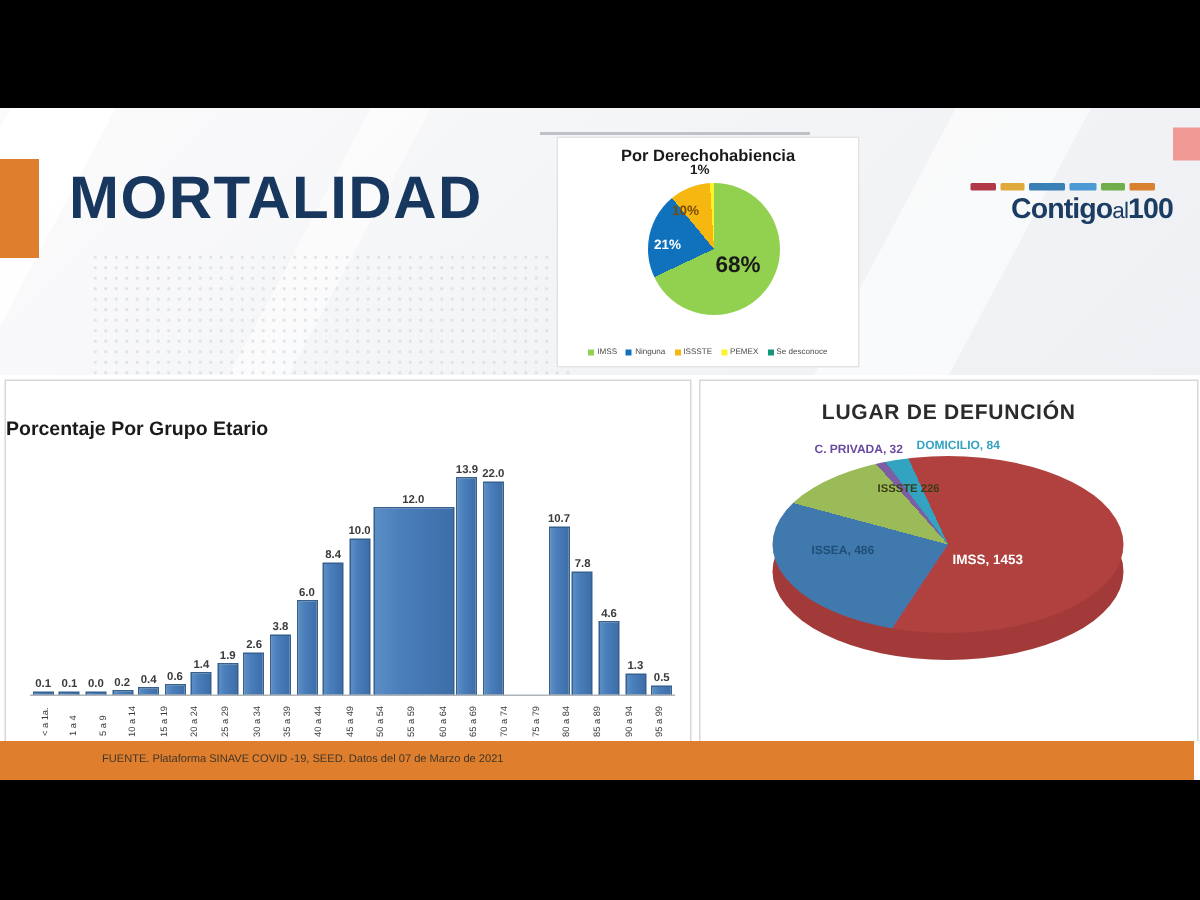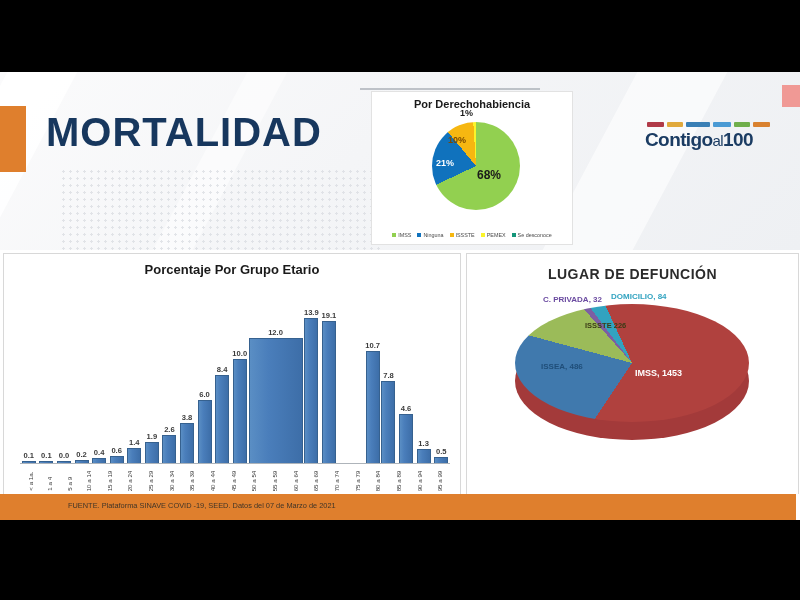--- a/index.html
+++ b/index.html
@@ -47,21 +47,21 @@
     font-size:40px;font-weight:bold;letter-spacing:1px;color:#17375e;
     font-family:"Liberation Sans", sans-serif;
   }
 
   
   .logo{position:absolute;left:645px;top:50px;width:125px;height:34px;}
   .logo-dashes{display:flex;gap:3px;height:5px;margin-bottom:3px;padding-left:2px;}
   .logo-dashes i{display:block;height:5px;border-radius:1px;}
   .logo-text{
     font-size:19px;font-weight:bold;color:#1b3c63;line-height:1;
-    letter-spacing:-.6px;white-space:nowrap;
+    letter-spacing:-.6px;white-space:nowrap;margin-left:29px;
   }
   .logo-text .al{font-weight:normal;font-size:15px;}
   .logo-text .n100{font-weight:bold;}
 
   
   .pie-top-panel{
     position:absolute;left:371px;top:19px;width:200px;height:152px;
     background:#ffffff;border:1px solid #e2e2e2;
   }
   .pie-top-title{
@@ -80,21 +80,21 @@
   }
   .pie-top-legend span.key{display:inline-flex;align-items:center;gap:2px;white-space:nowrap;}
   .pie-top-legend i{width:4px;height:4px;display:inline-block;}
 
   
   .bar-panel{
     position:absolute;left:3px;top:181px;width:456px;height:241px;
     background:#ffffff;border:1px solid #d8d8d8;
   }
   .bar-title{
-    position:absolute;left:0;top:8px;width:456px;text-align:center;
+    position:absolute;left:0;top:24px;width:456px;
     font-size:13px;font-weight:bold;color:#1a1a1a;
   }
   .plot{position:absolute;left:16px;top:28px;width:430px;height:182px;}
   .bars{position:absolute;left:0;bottom:0;width:430px;height:155px;display:flex;align-items:flex-end;}
   .bcol{flex:1;position:relative;height:100%;display:flex;align-items:flex-end;justify-content:center;}
   .bar{
     width:12px;background:linear-gradient(to right,#5a8ec4 0%,#4a7ebb 35%,#3d6ea8 100%);
     border:1px solid #36618f;position:relative;
   }
   .bar:after{
@@ -180,21 +180,21 @@
         <div class="pie-top-wrap">
           <div class="pie-top-circle" style="background:conic-gradient(
                   #92d050 0deg 244.8deg,
                   #1072bd 244.8deg 320.4deg,
                   #f6b711 320.4deg 356.4deg,
                   #fbf42a 356.4deg 360deg);"></div>
 
           <span class="pie-lbl" style="left:38px;top:-12px;color:#1a1a1a;">1%</span>
           <span class="pie-lbl" style="left:26px;top:15px;color:#7a4a00;">10%</span>
           <span class="pie-lbl" style="left:14px;top:38px;color:#ffffff;">21%</span>
-          <span class="pie-lbl" style="left:55px;top:48px;color:#1a1a1a;font-size:12px;">68%</span>
+          <span class="pie-lbl" style="left:55px;top:48px;color:#1a1a1a;font-size:15px;">68%</span>
         </div>
 
         <div class="pie-top-legend">
           <span class="key">
             <i style="background:#92d050;"></i>
             <em style="font-style:normal;">IMSS</em>
           </span>
           <span class="key">
             <i style="background:#1072bd;"></i>
             <em style="font-style:normal;">Ninguna</em>
@@ -290,21 +290,21 @@
                 <div class="bval">12.0</div>
               </div>
             </div>
             <div class="bcol">
               <div class="bar" style="height: 143.793px;">
                 <div class="bval">13.9</div>
               </div>
             </div>
             <div class="bcol">
               <div class="bar" style="height: 140.69px;">
-                <div class="bval">19.1</div>
+                <div class="bval">22.0</div>
               </div>
             </div>
             <div class="bcol">
               <div class="bar" style="height: 110.69px; margin-left: 28px;">
                 <div class="bval">10.7</div>
               </div>
             </div>
             <div class="bcol">
               <div class="bar" style="height: 80.6897px;">
                 <div class="bval">7.8</div>

